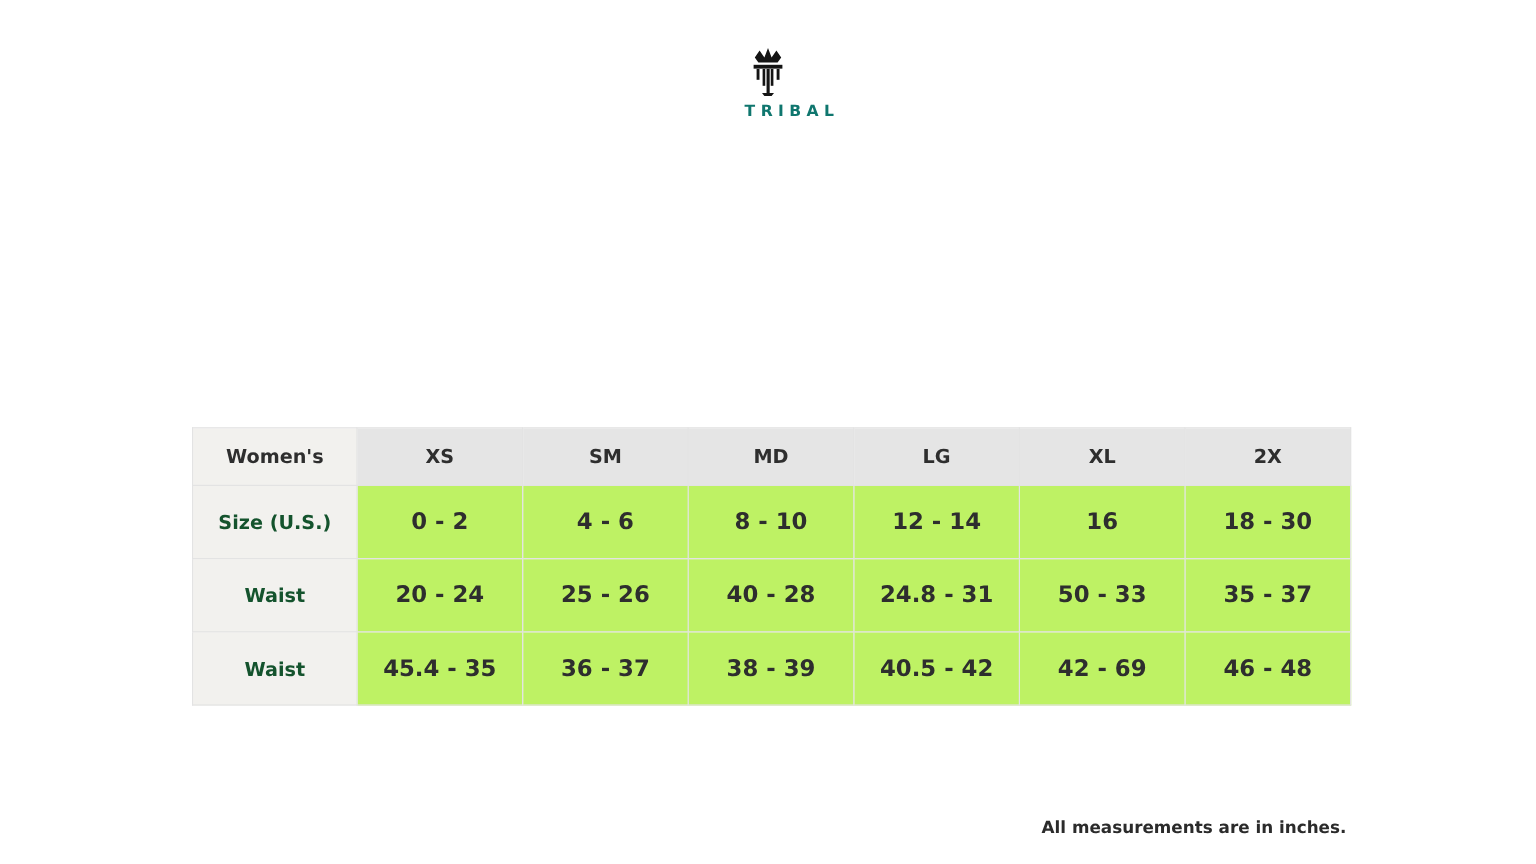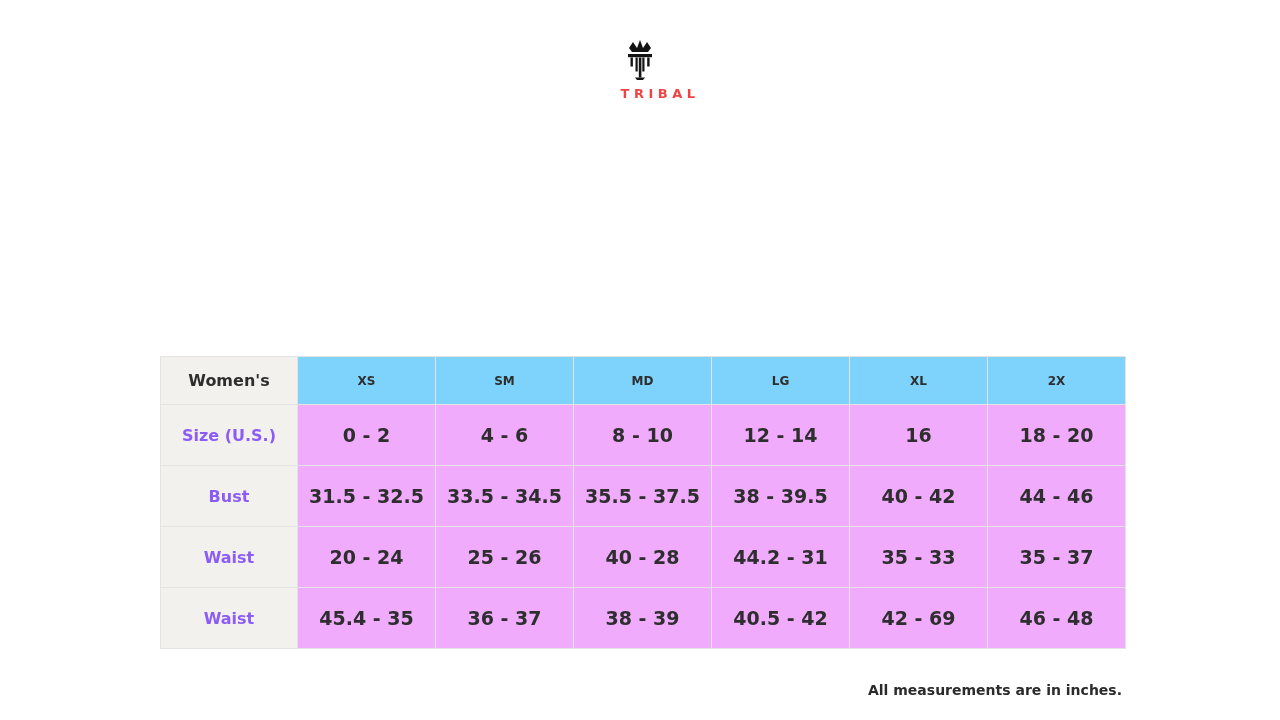--- a/index.html
+++ b/index.html
@@ -29,21 +29,21 @@
     margin: 0 auto;
     width: 46px;
     height: 46px;
   }
   .brand-name {
     display: block;
     margin-top: 4px;
     font-size: 13px;
     letter-spacing: 4.5px;
     font-weight: 700;
-    color: #ef4444;
+    color: #0f766e;
     font-family: "DejaVu Sans", sans-serif;
     margin-left: 40px;
   }
 
   
   .size-table-wrap {
     position: absolute;
     left: 160px;
     top: 356px;
     width: 963px;
@@ -56,39 +56,39 @@
   table.size-table td,
   table.size-table th {
     border: 1px solid #e3e3e3;
     text-align: center;
     font-weight: 700;
     color: #2e2e2e;
     font-family: "DejaVu Sans", sans-serif;
   }
   table.size-table thead th {
     height: 45px;
-    font-size: 12px;
-    background: #7dd3fc;
+    font-size: 16px;
+    background: #e5e5e5;
     font-weight: 600;
   }
   table.size-table thead th.corner {
     background: #f2f1ee;
     font-size: 16px;
   }
   table.size-table tbody th.row-label {
     height: 58px;
     font-size: 16px;
     background: #f2f1ee;
     font-weight: 600;
-    color: #8b5cf6;
+    color: #14532d;
   }
   table.size-table tbody td {
     height: 58px;
     font-size: 19px;
-    background: #f0abfc;
+    background: #bef264;
     font-weight: 700;
   }
   
   table.size-table col.c0 { width: 137px; }
   table.size-table col.cx { width: 138px; }
 
   
   .footnote {
     position: absolute;
     right: 158px;
@@ -146,38 +146,29 @@
       </tr>
     </thead>
     <tbody>
       <tr>
         <th class="row-label">Size (U.S.)</th>
         <td>0 - 2</td>
         <td>4 - 6</td>
         <td>8 - 10</td>
         <td>12 - 14</td>
         <td>16</td>
-        <td>18 - 20</td>
-      </tr>
-      <tr>
-        <th class="row-label">Bust</th>
-        <td>31.5 - 32.5</td>
-        <td>33.5 - 34.5</td>
-        <td>35.5 - 37.5</td>
-        <td>38 - 39.5</td>
-        <td>40 - 42</td>
-        <td>44 - 46</td>
+        <td>18 - 30</td>
       </tr>
       <tr>
         <th class="row-label">Waist</th>
         <td>20 - 24</td>
         <td>25 - 26</td>
         <td>40 - 28</td>
-        <td>44.2 - 31</td>
-        <td>35 - 33</td>
+        <td>24.8 - 31</td>
+        <td>50 - 33</td>
         <td>35 - 37</td>
       </tr>
       <tr>
         <th class="row-label">Waist</th>
         <td>45.4 - 35</td>
         <td>36 - 37</td>
         <td>38 - 39</td>
         <td>40.5 - 42</td>
         <td>42 - 69</td>
         <td>46 - 48</td>

